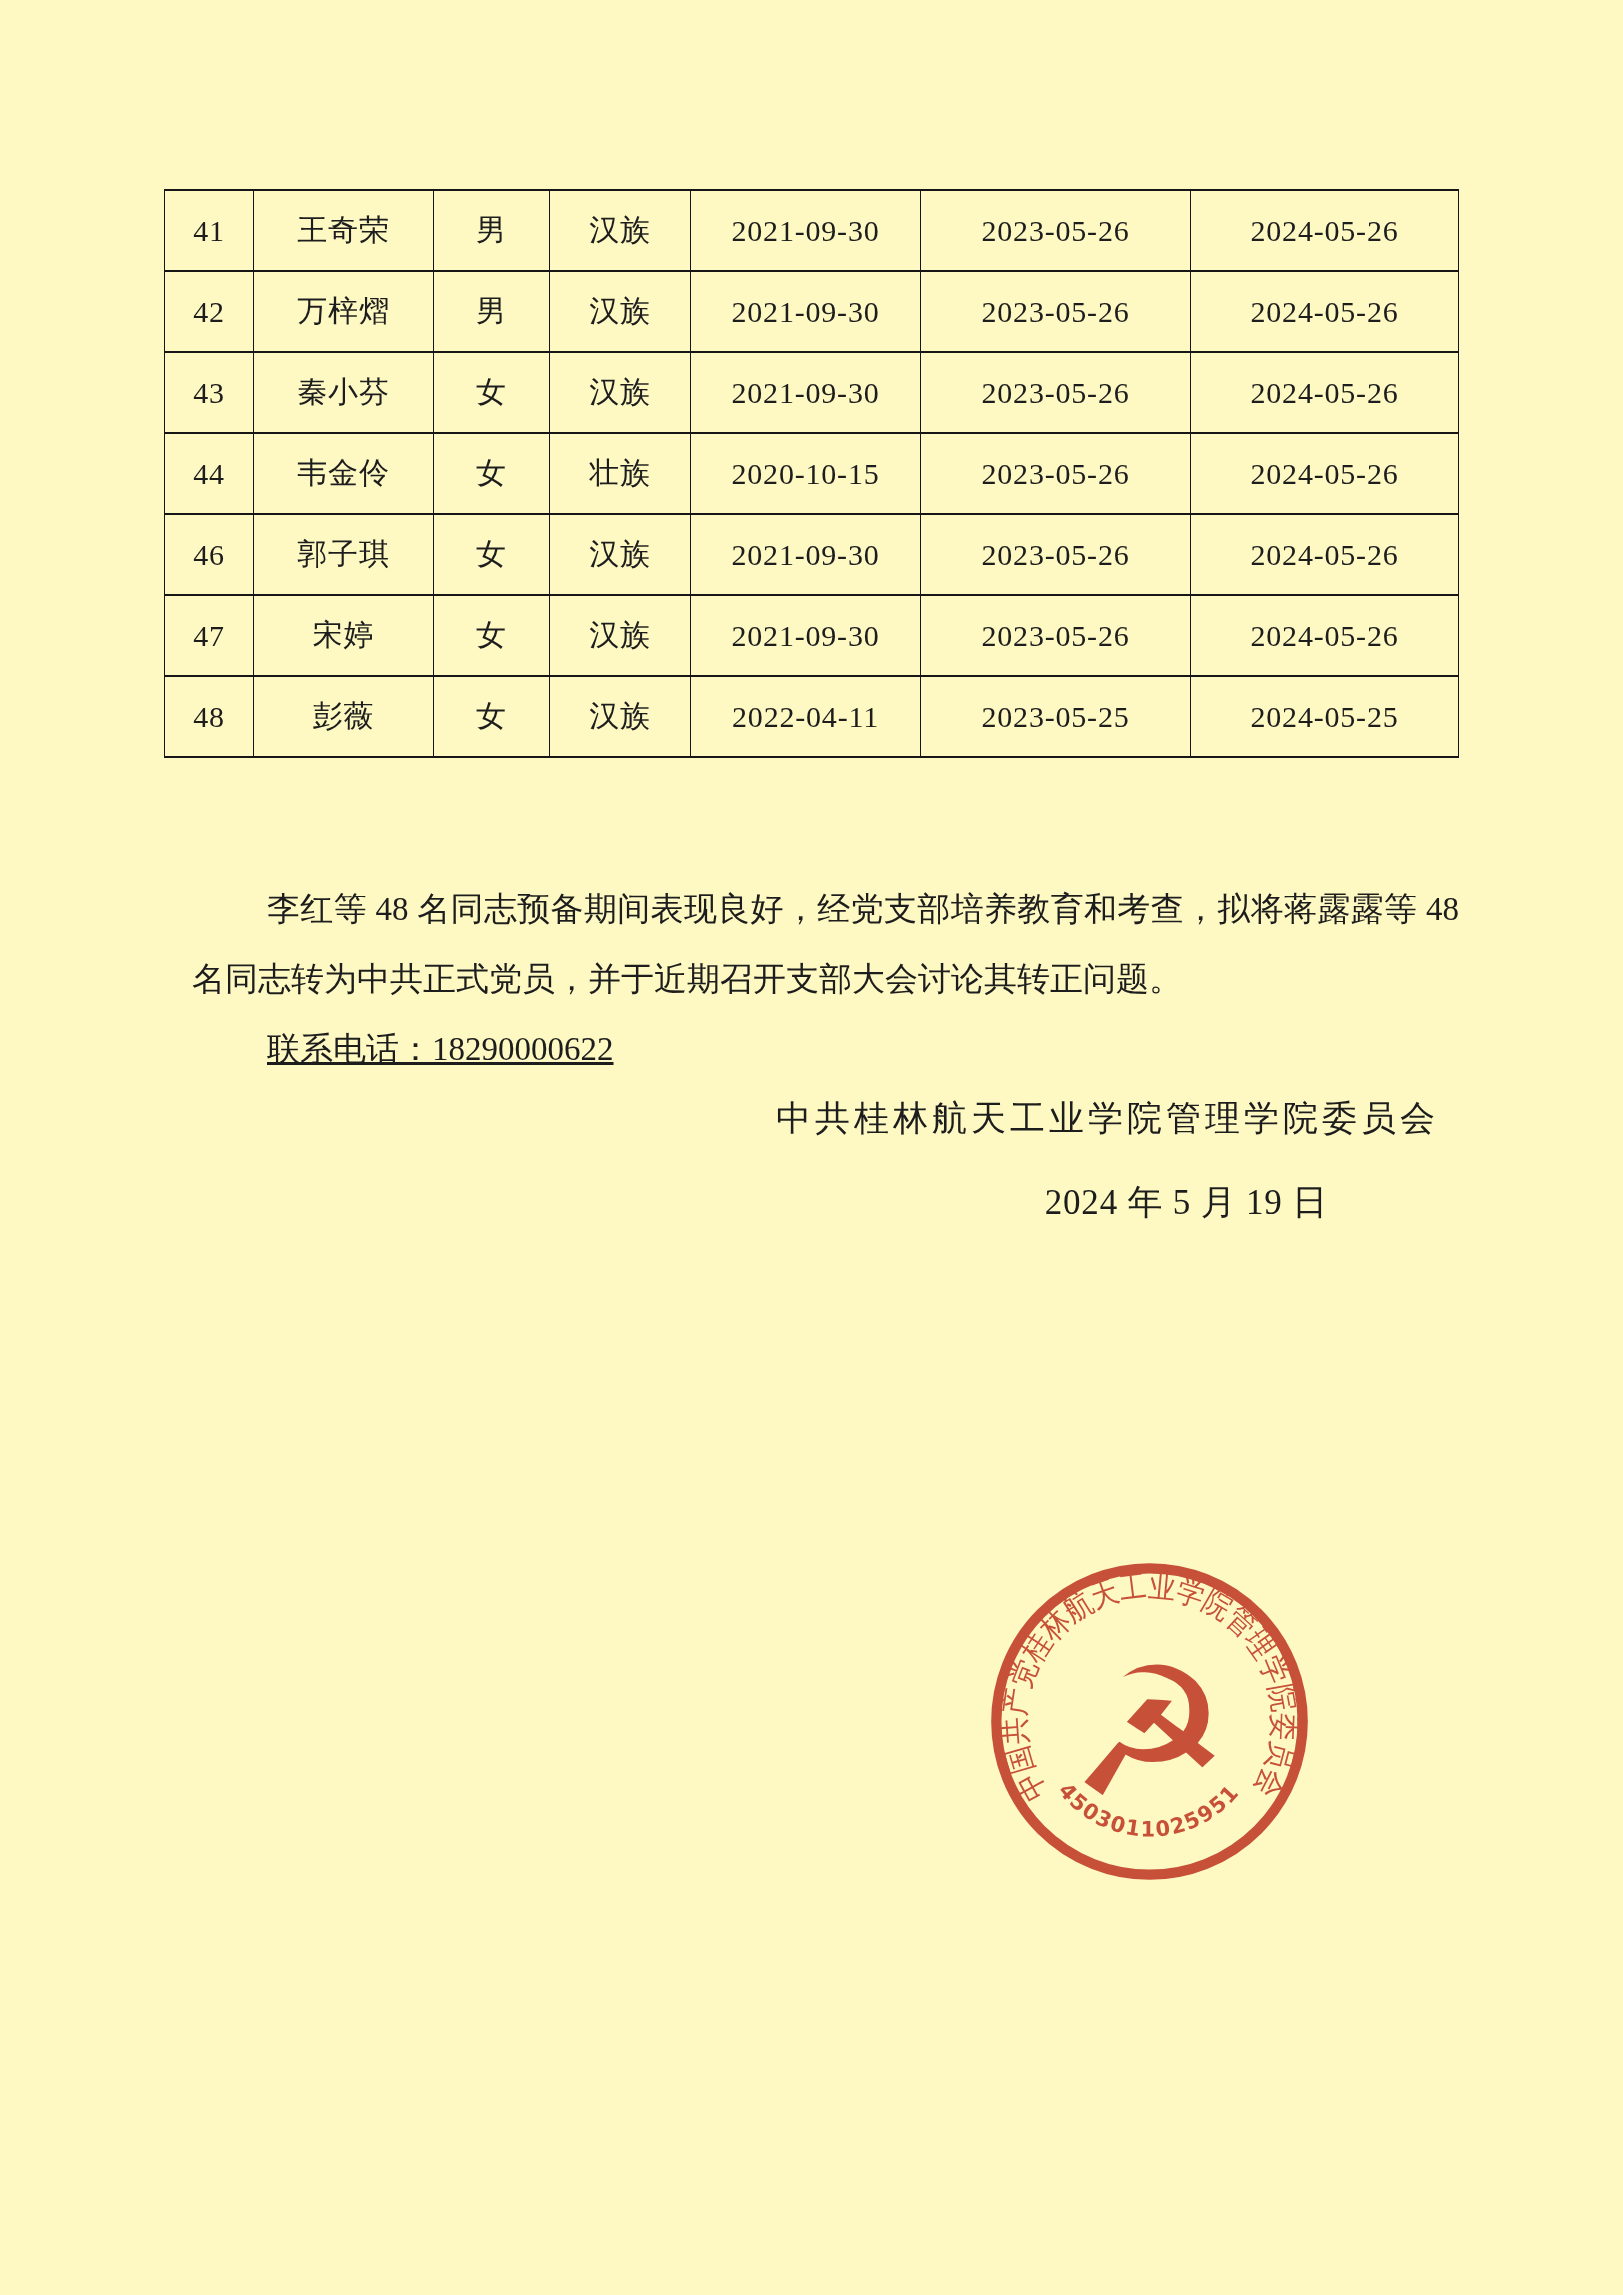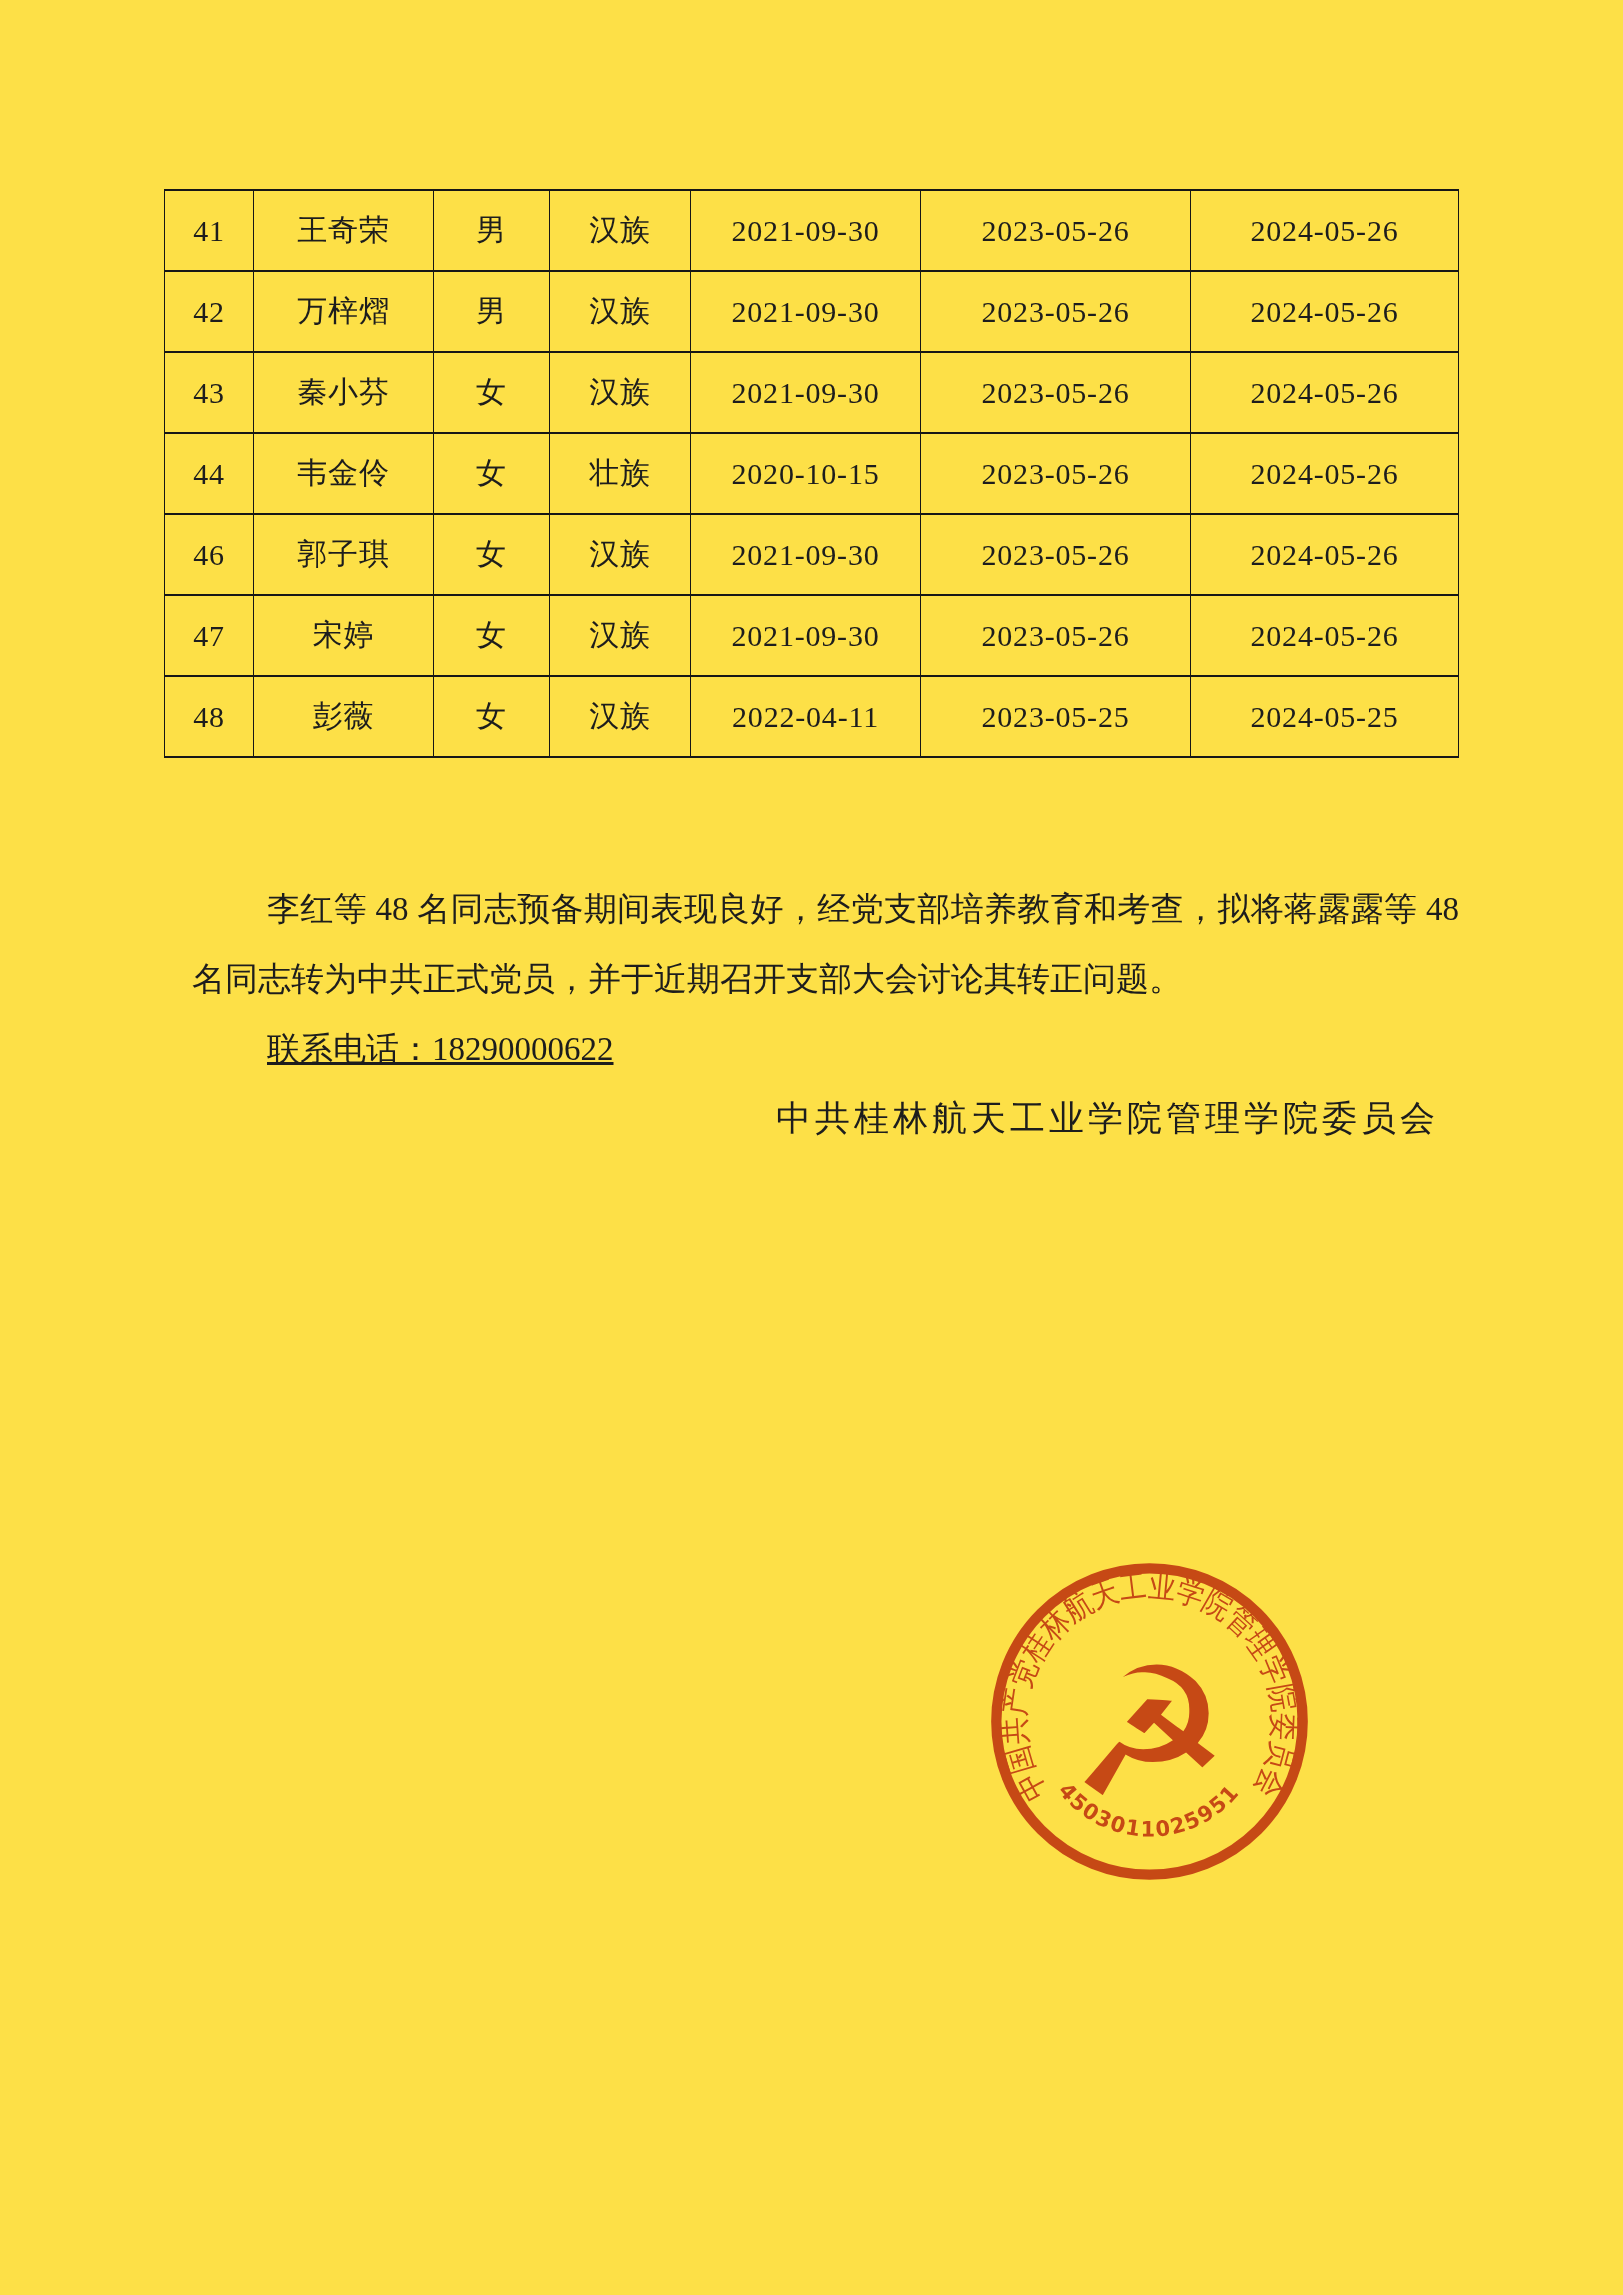--- a/index.html
+++ b/index.html
@@ -1,20 +1,20 @@
 <!DOCTYPE html>
 <html style="font-size:12.7px"><head>
 <meta charset="utf-8">
 <style>
   html,body { margin:0; padding:0; background:#e9e9e9; }
   .page {
     position:relative;
     width:1624px; height:2295px;
     margin:0 auto;
-    background:#fde047;
+    background:#fef9c3;
     color:#1d1d1d;
     font-family:"Liberation Serif","DejaVu Serif",serif;
     overflow:hidden;
   }
 
   
   .roster {
     position:absolute; left:164px; top:189px;
     width:1293px;
     border-collapse:collapse; table-layout:fixed;
@@ -144,20 +144,21 @@
           <td>2023-05-25</td>
           <td>2024-05-25</td>
         </tr>
       </tbody>
   </table>
 
   <div class="body-text">
     <p>李红等 48 名同志预备期间表现良好，经党支部培养教育和考查，拟将蒋露露等 48 名同志转为中共正式党员，并于近期召开支部大会讨论其转正问题。</p>
     <p class="contact-line">联系电话：18290000622</p>
     <div class="committee-line">中共桂林航天工业学院管理学院委员会</div>
+    <div class="date-line">2024 年 5 月 19 日</div>
   </div>
 
   <svg class="seal" viewBox="0 0 412 412">
     <defs>
       <path id="sealRingPath" d="M 77.4 296.1 A 157 157 0 1 1 334.6 296.1" fill="none"></path>
       <path id="sealSerialPath" d="M 80.4 278.5 A 145 145 0 0 0 331.6 278.5" fill="none"></path>
     </defs>
     <circle cx="206" cy="206" r="193" fill="none" stroke="#c13b30" stroke-width="13"></circle>
     <text class="emblem" x="206" y="220" font-size="225" text-anchor="middle" dominant-baseline="central">☭</text>
     <text class="ring-text">

